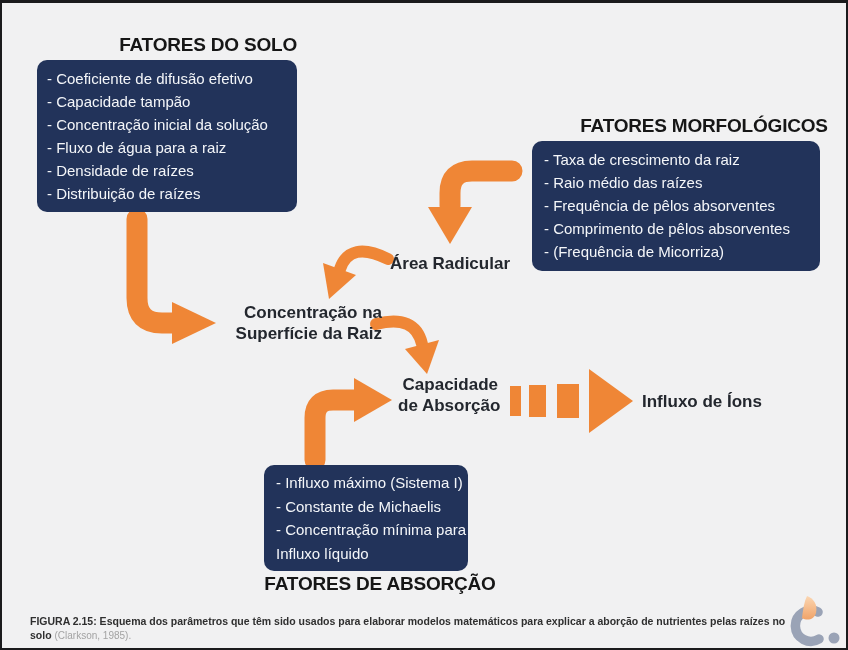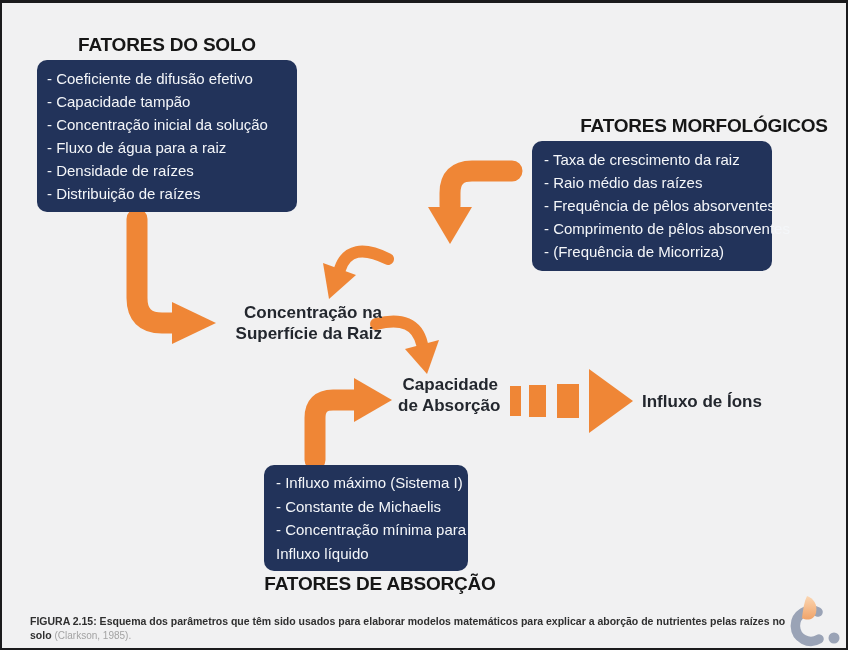--- a/index.html
+++ b/index.html
@@ -19,23 +19,23 @@
   .ftitle{
     position:absolute; text-align:center; font-weight:bold; font-size:19px;
     letter-spacing:-0.2px; color:var(--title); white-space:nowrap;
   }
   .fbox{
     position:absolute; background:var(--navy); border-radius:10px;
     color:var(--boxtext); font-size:15px; box-sizing:border-box;
   }
   .fbox .item{white-space:nowrap;}
   .b1{left:35px; top:57px; width:260px; height:152px; padding:7px 10px; line-height:23px;}
-  .b2{left:530px; top:138px; width:240px; height:130px; padding:7px 12px; line-height:23px;}
+  .b2{left:530px; top:138px; width:288px; height:130px; padding:7px 12px; line-height:23px;}
   .b3{left:262px; top:462px; width:204px; height:106px; padding:6px 12px; line-height:23.5px;}
-  .t1{left:35px; width:260px; top:31px;}
+  .t1{left:35px; width:260px; top:31px;text-align:right;}
   .t2{left:558px; width:288px; top:112px;}
   .t3{left:262px; width:232px; top:570px;}
   .nodelabel{
     position:absolute; font-size:17px; font-weight:600; color:var(--label);
     line-height:21px; white-space:nowrap;
   }
   .centered{text-align:right;}
   .area{left:388px; top:250px;}
   .conc{left:212px; top:299px; width:168px;}
   .cap{left:396px; top:371px; width:100px;}
@@ -107,20 +107,21 @@
   </div>
 
   <div class="fbox b3">
     <div class="item">- Influxo máximo (Sistema I)</div>
     <div class="item">- Constante de Michaelis</div>
     <div class="item">- Concentração mínima para</div>
     <div class="item">Influxo líquido</div>
   </div>
   <div class="ftitle t3">FATORES DE ABSORÇÃO</div>
 
+  <div class="nodelabel area">Área Radicular</div>
 
   <div class="nodelabel conc centered">
     <div>Concentração na</div>
     <div>Superfície da Raiz</div>
   </div>
 
   <div class="nodelabel cap centered">
     <div>Capacidade</div>
     <div>de Absorção</div>
   </div>

